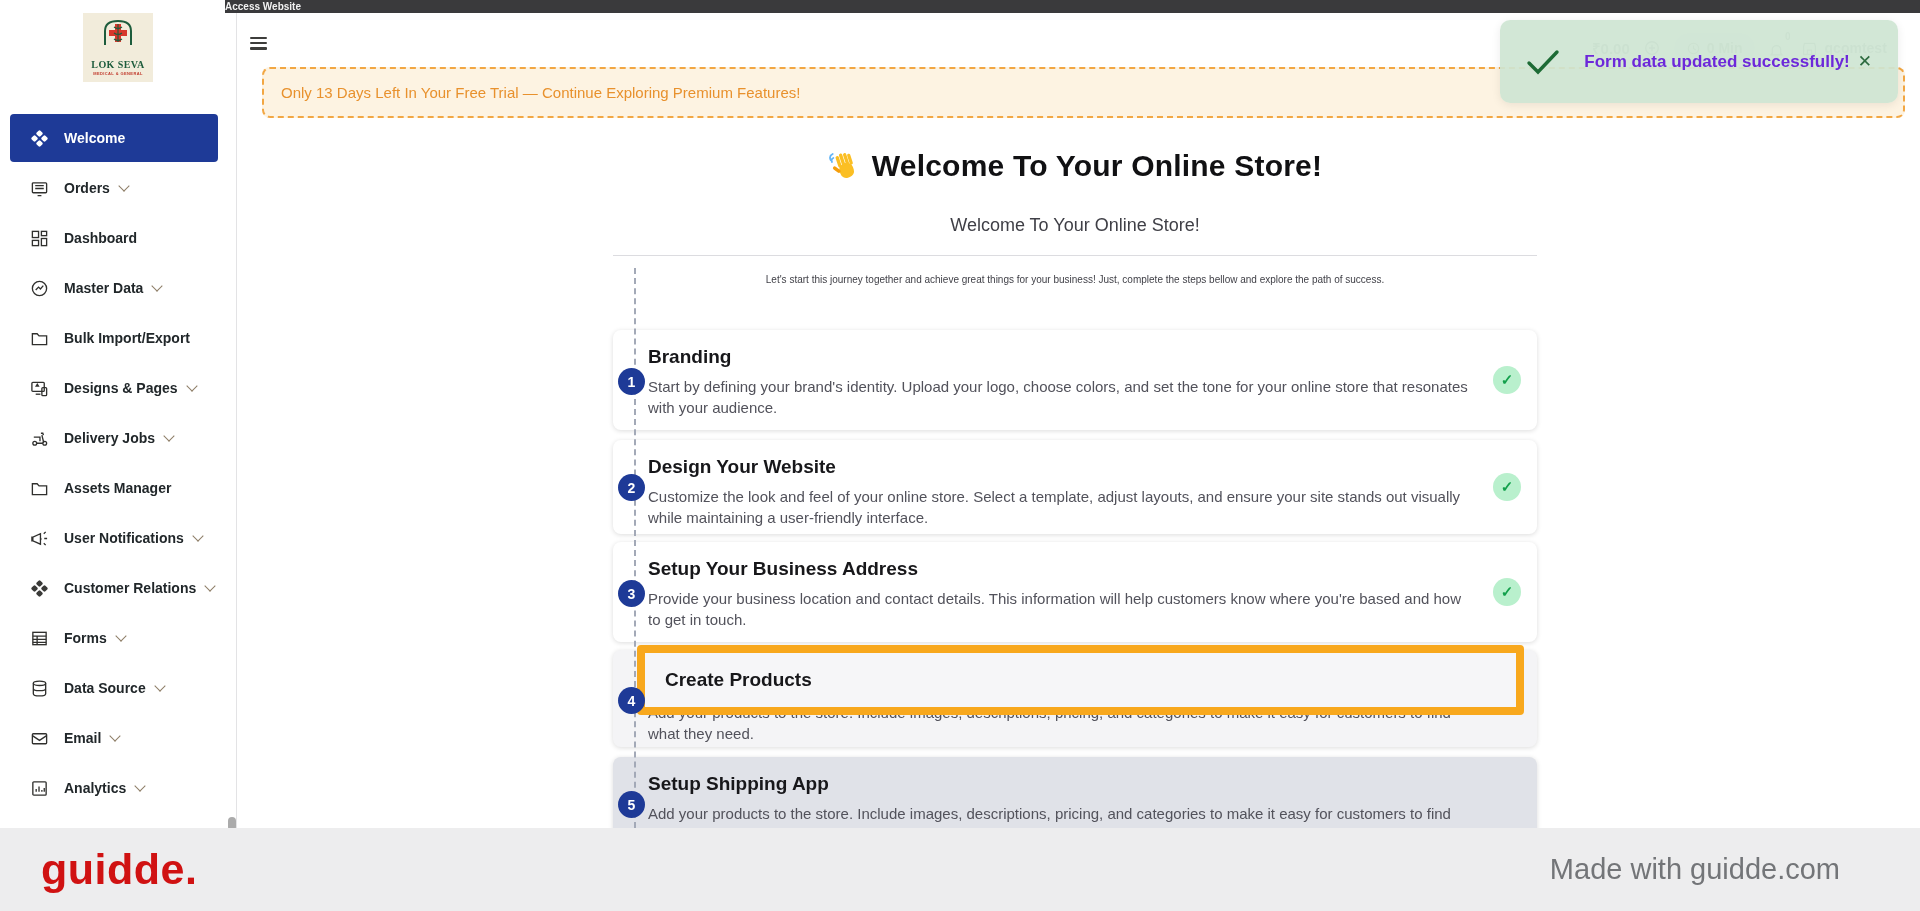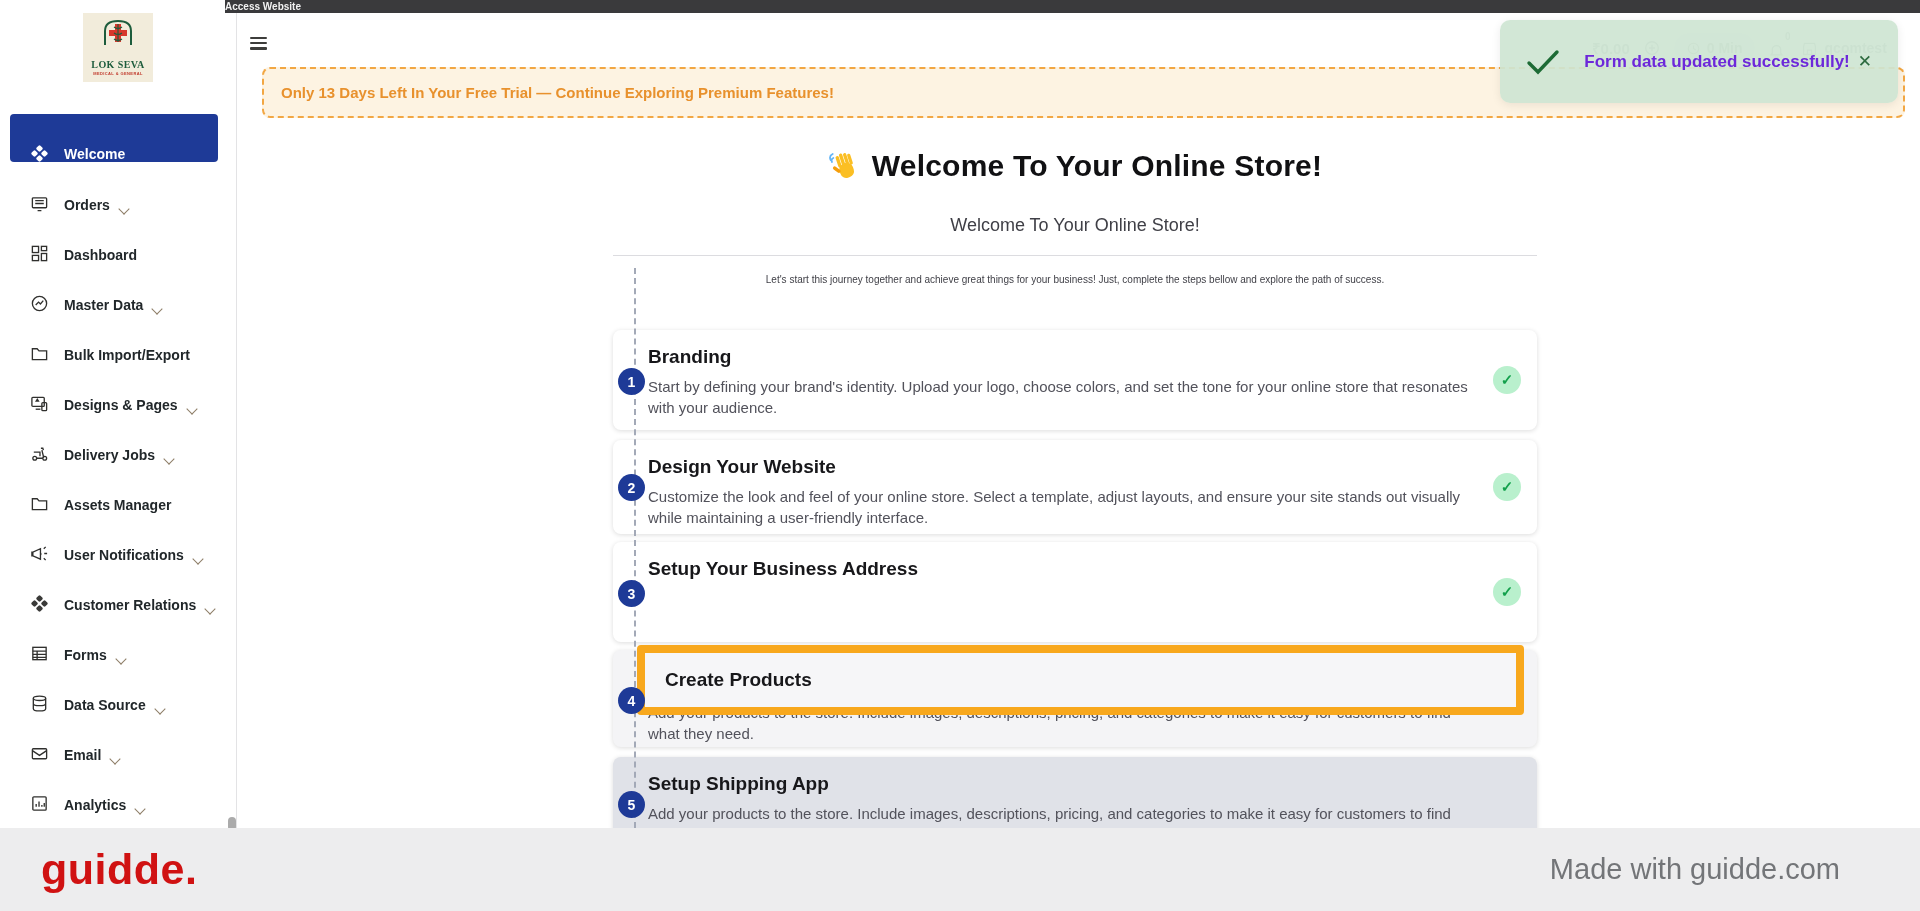--- a/index.html
+++ b/index.html
@@ -13,41 +13,41 @@
   .topbar span { color:#f2f2f2; font-size:10px; font-weight:700; line-height:13px; }
 
   
   .sidebar { position:absolute; left:0; top:0; width:237px; height:911px; background:#fff;
              border-right:1px solid #e3e3e5; z-index:20; }
   .logo-box { position:absolute; left:83px; top:13px; width:70px; height:69px; background:#f2ecdb;
               display:flex; flex-direction:column; align-items:center; justify-content:center; }
   .logo-name { font-family:"Liberation Serif", serif; font-weight:700; font-size:10px; color:#1d5c3c; letter-spacing:.4px; margin-top:14px; }
   .logo-tag  { font-size:4px; font-weight:700; color:#c0392b; letter-spacing:.4px; margin-top:1px; }
   .nav { position:absolute; left:0; top:113px; width:237px; }
-  .nav-item { position:relative; height:50px; display:flex; align-items:flex-end; padding-left:30px; cursor:pointer; }
+  .nav-item { position:relative; height:50px; display:flex; align-items:center; padding-left:30px; cursor:pointer; }
   .nav-item .ic { width:19px; height:19px; flex:0 0 19px; display:flex; align-items:center; justify-content:center; }
   .nav-item .ic svg { width:19px; height:19px; stroke:#30302e; fill:none; stroke-width:1.4; }
   .nav-item .lbl { margin-left:15px; font-size:14px; font-weight:700; color:#21272a; white-space:nowrap; }
   .nav-item.active { padding-left:0; }
   .nav-item.active .hl { position:absolute; left:10px; right:19px; top:1px; bottom:1px; background:#1e3a97; border-radius:4px; }
   .nav-item.active .row { position:relative; display:flex; align-items:center; padding-left:30px; width:100%; }
   .nav-item.active .lbl { color:#fff; }
   .nav-item.active .ic svg { stroke:#fff; }
   .chev { width:8px; height:8px; border-right:1.7px solid #8d7d66; border-bottom:1.7px solid #8d7d66;
           transform:rotate(45deg); margin-left:10px; margin-top:-4px; }
   .side-thumb { position:absolute; left:228px; top:817px; width:8px; height:14px; background:#ababab; border-radius:4px; z-index:21; }
 
   
   .main { position:absolute; left:237px; top:13px; right:0; height:815px; background:#fff; }
   .hamburger { position:absolute; left:13px; top:24px; width:17px; height:13px; cursor:pointer; }
   .hamburger i { display:block; height:2.2px; background:#3d3d3b; margin-bottom:3px; border-radius:1px; }
 
   .banner { position:absolute; left:25px; top:54px; width:1643px; height:51px; background:#fdf3e2;
             border:2px dashed #f2a743; border-radius:8px; display:flex; align-items:center; padding-left:17px; }
-  .banner span { color:#e8912d; font-size:15px; font-weight:700; }
+  .banner span { color:#e8912d; font-size:15px; font-weight:400; }
 
   .hdr-faint { position:absolute; left:1355px; top:18px; height:34px; display:flex; align-items:center; gap:13px; color:#a7adb3; }
   .hdr-faint .amt { font-size:15px; font-weight:700; }
   .pill { background:#f1f2f4; border-radius:16px; height:30px; display:flex; align-items:center; padding:0 12px; gap:6px; font-size:14px; font-weight:700; }
   .bell-wrap { position:relative; width:20px; height:26px; }
   .bell-badge { position:absolute; right:-3px; top:-4px; font-size:10px; font-weight:700; }
   .storebox { display:flex; align-items:center; gap:7px; font-size:14px; font-weight:700; }
   .hdr-faint svg { stroke:#a7adb3; fill:none; stroke-width:1.5; }
 
   .subscribe { position:absolute; left:1526px; top:60px; width:138px; height:39px; background:#f59e0b;
@@ -355,20 +355,21 @@
     </div>
 
     <div class="card" style="top:427px; height:94px;">
       <div class="title">Design Your Website</div>
       <div class="desc">Customize the look and feel of your online store. Select a template, adjust layouts, and ensure your site stands out visually while maintaining a user-friendly interface.</div>
       <div class="check">✓</div>
     </div>
 
     <div class="card" style="top:529px; height:100px;">
       <div class="title">Setup Your Business Address</div>
+      <div class="desc">Provide your business location and contact details. This information will help customers know where you're based and how to get in touch.</div>
       <div class="check">✓</div>
     </div>
 
     <div class="card" style="top:637px; height:97px; background:#f4f4f6;">
       <div class="desc" style="top:52px;">Add your products to the store. Include images, descriptions, pricing, and categories to make it easy for customers to find what they need.</div>
     </div>
 
     <div class="card" style="top:744px; height:96px; background:#e0e2e8;">
       <div class="title">Setup Shipping App</div>
       <div class="desc">Add your products to the store. Include images, descriptions, pricing, and categories to make it easy for customers to find what they need.</div>

